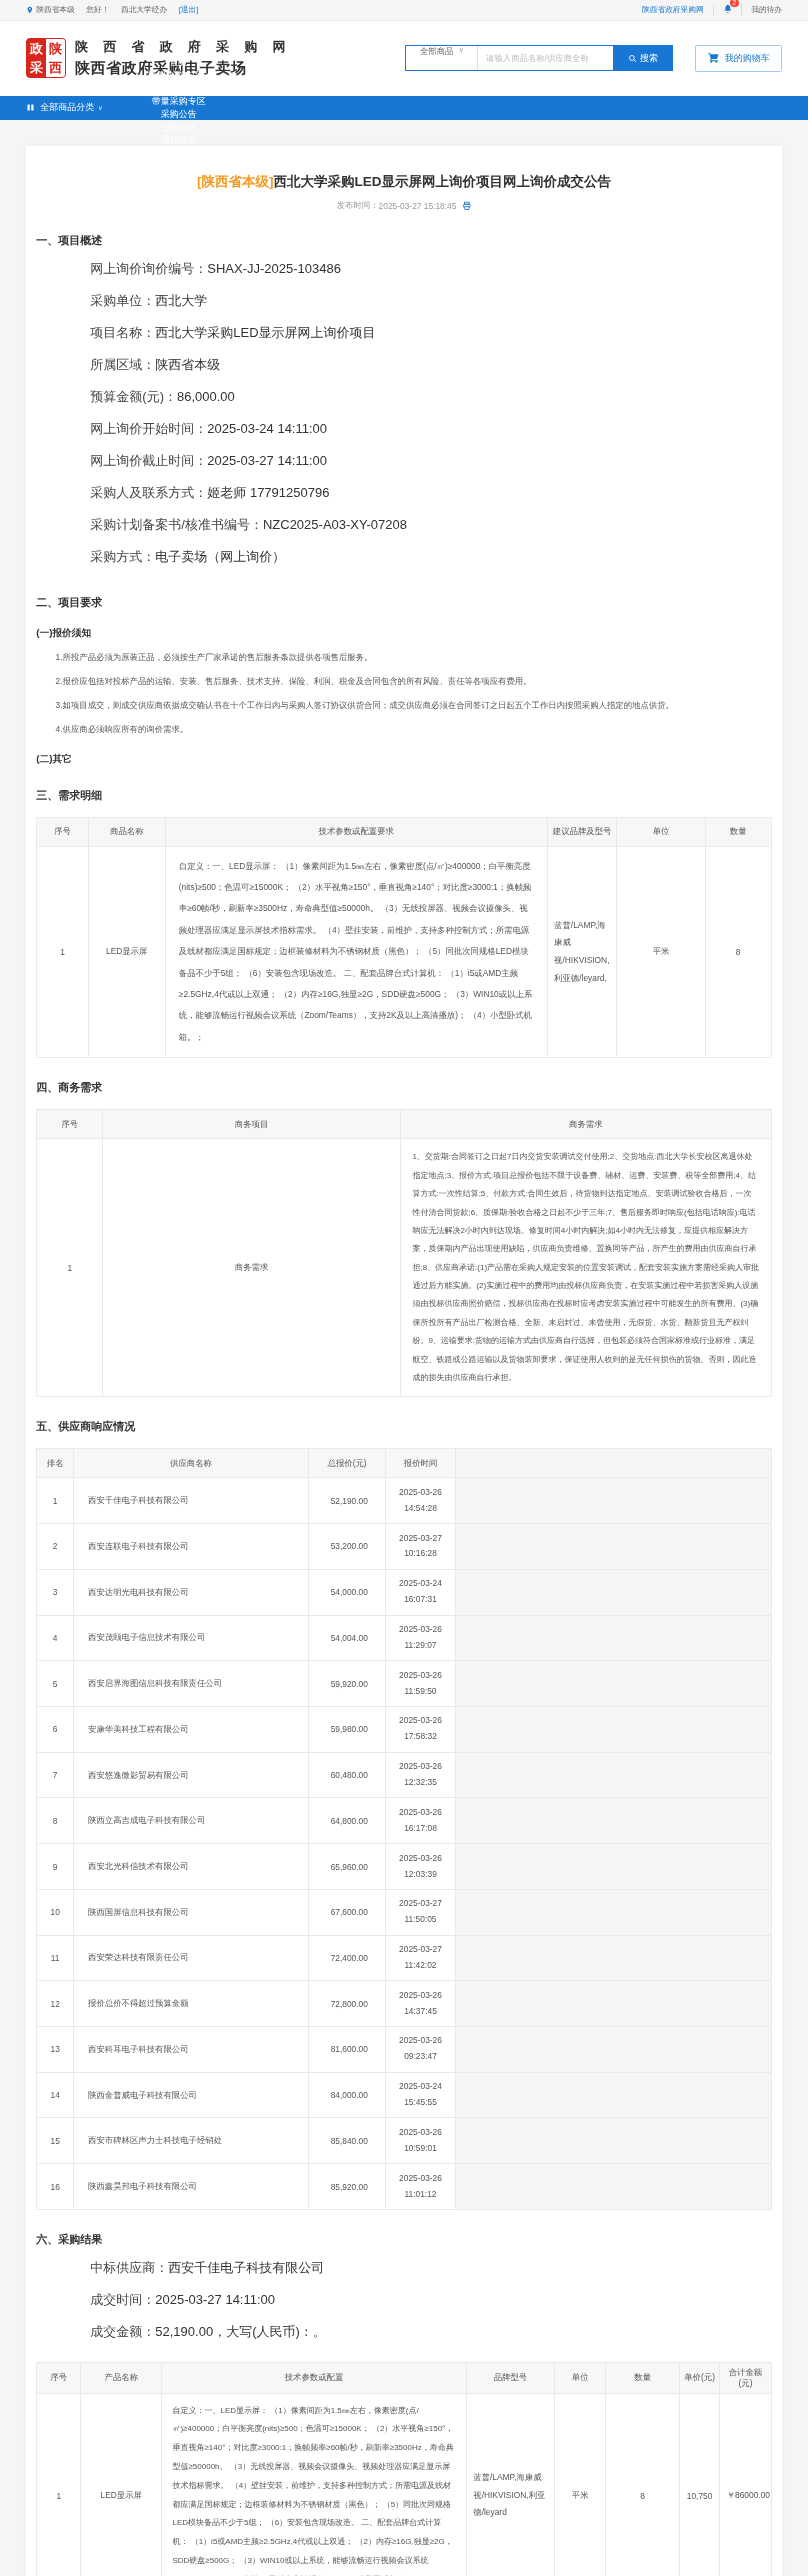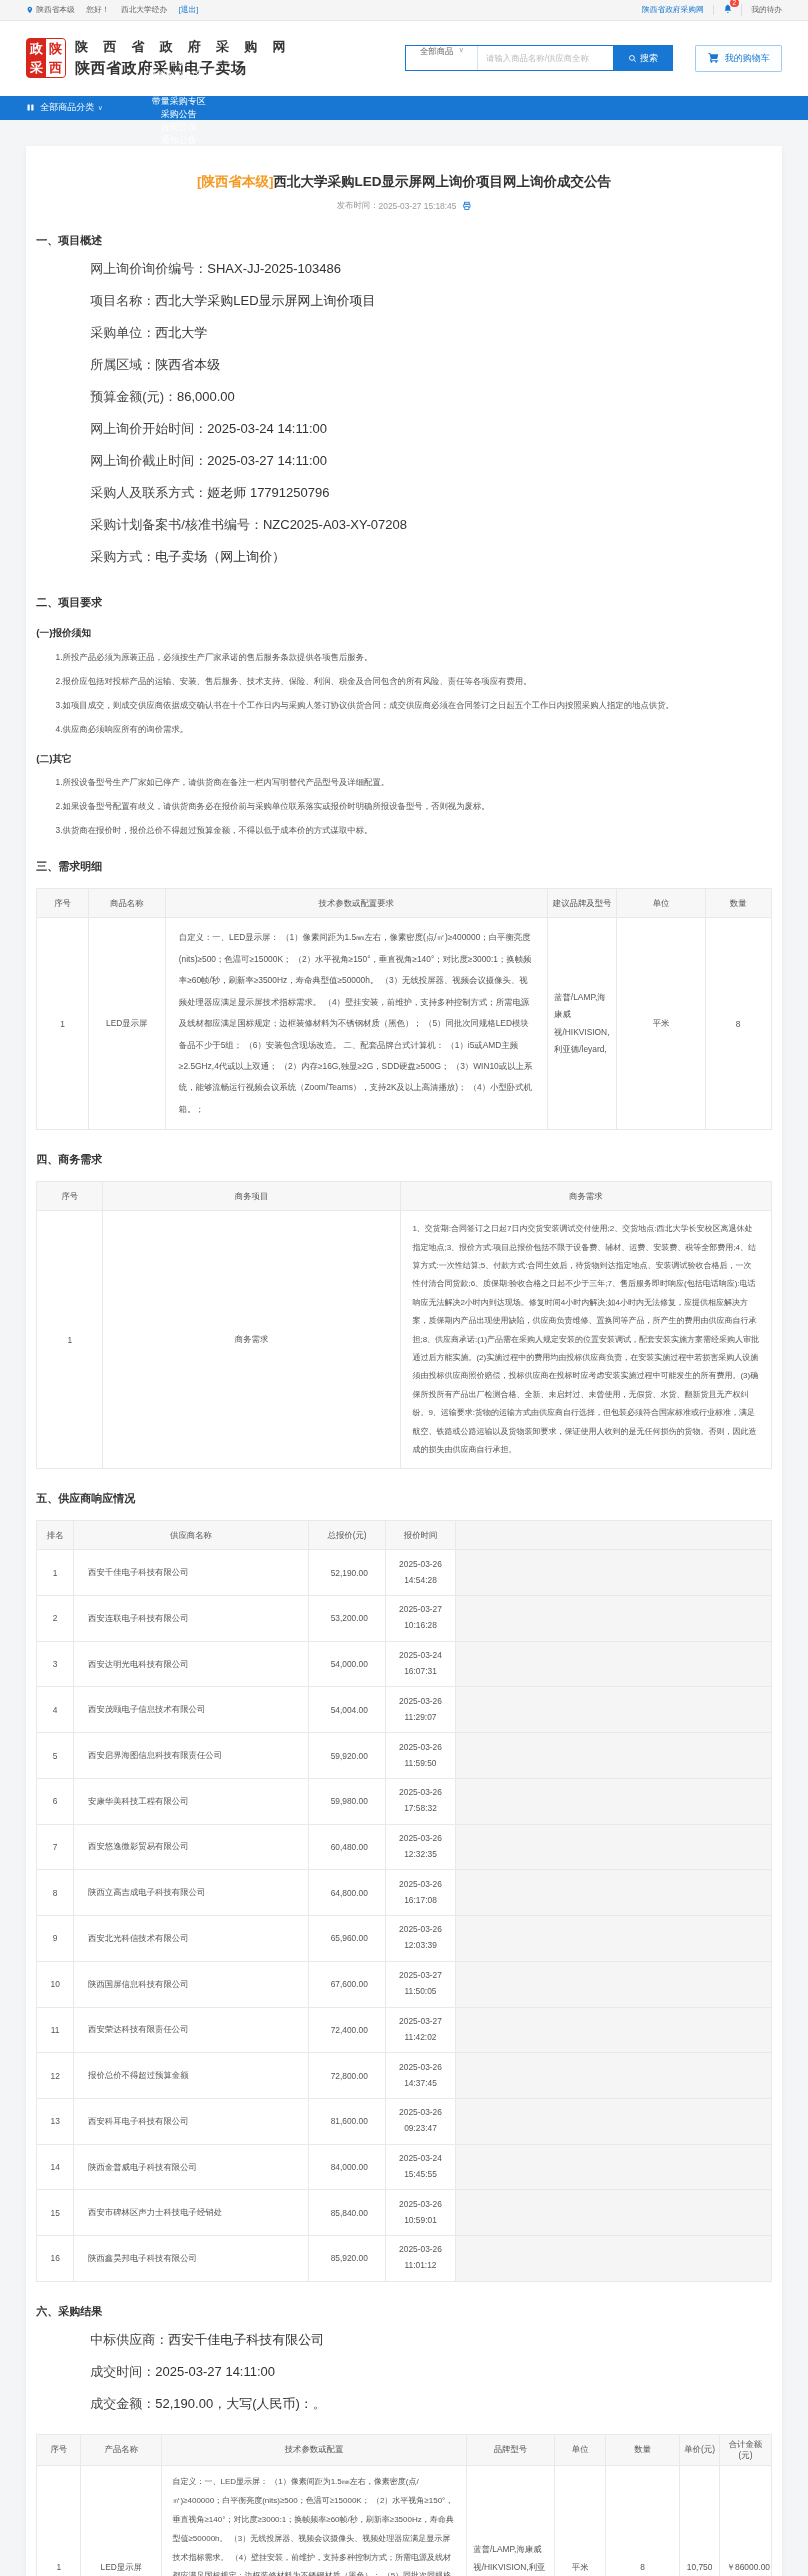--- a/index.html
+++ b/index.html
@@ -215,25 +215,25 @@
         </svg>
     </div>
 
     <h2 class="sec">一、项目概述</h2>
     <div>
   <div class="field">
     <span class="fl">网上询价询价编号：</span><span class="fv">SHAX-JJ-2025-103486</span>
   </div>
 
   <div class="field">
+    <span class="fl">采购单位：</span><span class="fv">西北大学</span>
+  </div>
+
+  <div class="field">
     <span class="fl">项目名称：</span><span class="fv">西北大学采购LED显示屏网上询价项目</span>
-  </div>
-
-  <div class="field">
-    <span class="fl">采购单位：</span><span class="fv">西北大学</span>
   </div>
 
   <div class="field">
     <span class="fl">所属区域：</span><span class="fv">陕西省本级</span>
   </div>
 
   <div class="field">
     <span class="fl">预算金额(元)：</span><span class="fv">86,000.00</span>
   </div>
 
@@ -263,27 +263,20 @@
     <div>
   <p class="notice">1.所投产品必须为原装正品，必须按生产厂家承诺的售后服务条款提供各项售后服务。</p>
 
   <p class="notice">2.报价应包括对投标产品的运输、安装、售后服务、技术支持、保险、利润、税金及合同包含的所有风险、责任等各项应有费用。</p>
 
   <p class="notice">3.如项目成交，则成交供应商依据成交确认书在十个工作日内与采购人签订协议供货合同；成交供应商必须在合同签订之日起五个工作日内按照采购人指定的地点供货。</p>
 
   <p class="notice">4.供应商必须响应所有的询价需求。</p>
 </div>
     <h3 class="sub">(二)其它</h3>
-    <div>
-  <p class="notice">1.所投设备型号生产厂家如已停产，请供货商在备注一栏内写明替代产品型号及详细配置。</p>
-
-  <p class="notice">2.如果设备型号配置有歧义，请供货商务必在报价前与采购单位联系落实或报价时明确所报设备型号，否则视为废标。</p>
-
-  <p class="notice">3.供货商在报价时，报价总价不得超过预算金额，不得以低于成本价的方式谋取中标。</p>
-</div>
 
     <h2 class="sec">三、需求明细</h2>
     <table>
       <colgroup>
           <col style="width:7%">
           <col style="width:10.5%">
           <col style="width:52%">
           <col style="width:9.5%">
           <col style="width:12%">
           <col style="width:9%">

